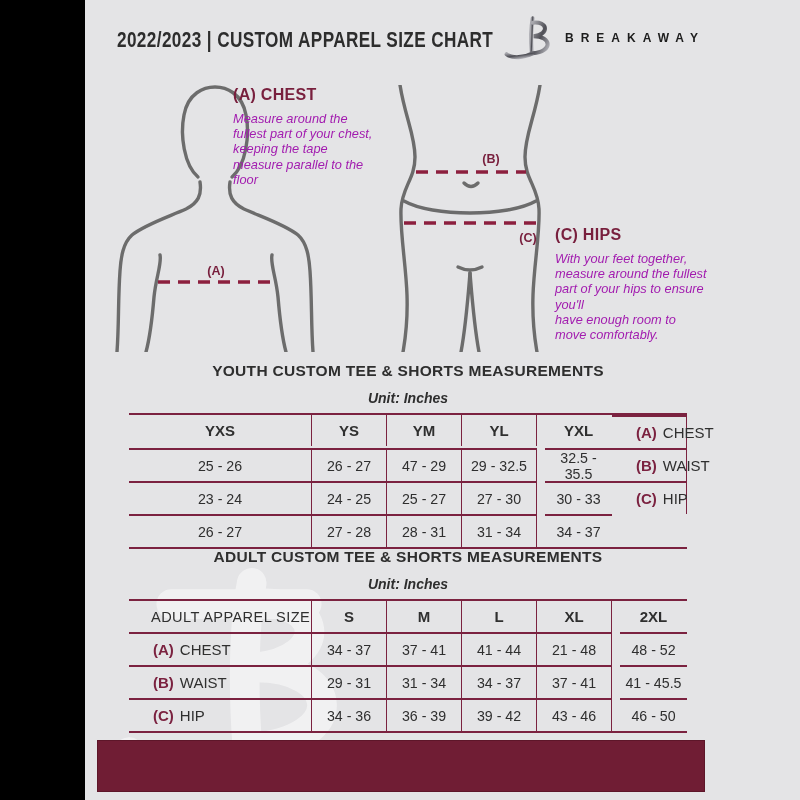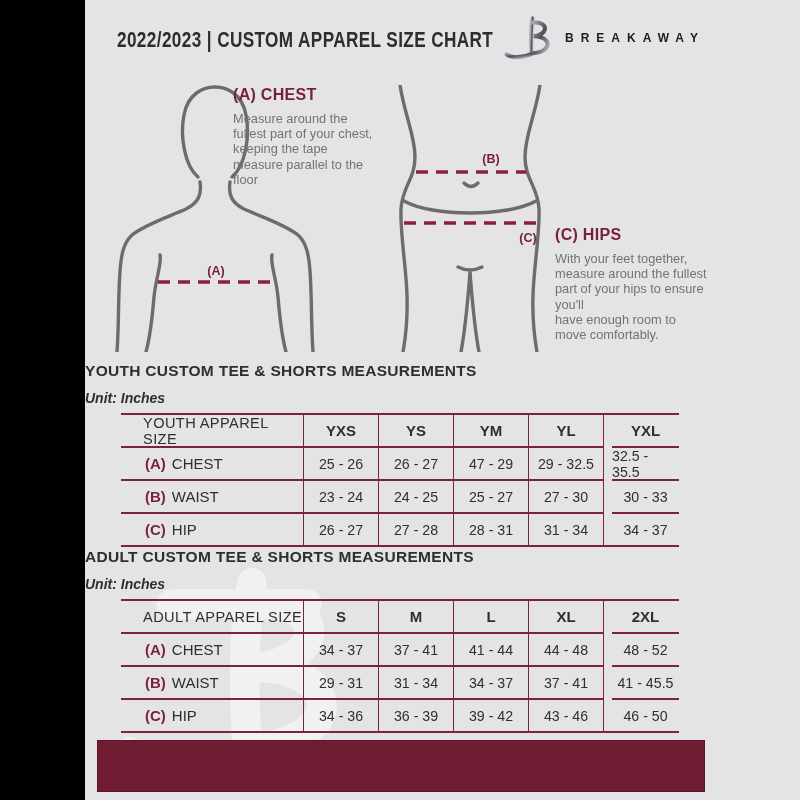--- a/index.html
+++ b/index.html
@@ -18,31 +18,31 @@
     transform:scaleX(.78);transform-origin:left center;
   }
   .hdr-logo{position:absolute;left:418px;top:14px;}
   .hdr-brand{
     position:absolute;left:480px;top:31px;
     font-weight:700;font-size:12px;color:#1d1d1d;letter-spacing:7px;white-space:nowrap;
   }
   
   .ins-head{font-weight:700;font-size:16px;color:#781f3d;letter-spacing:.3px;}
   .ins-body{
-    font-size:12.8px;line-height:15.2px;color:#737373;
+    font-style:italic;font-size:12.8px;line-height:15.2px;color:#a21caf;
     margin-top:7px;white-space:pre-line;
   }
   .blk-a{position:absolute;left:148px;top:86px;width:140px;}
   .blk-b{position:absolute;left:470px;top:88px;width:152px;}
   .blk-c{position:absolute;left:470px;top:226px;width:152px;}
   .fig{position:absolute;}
   .fig-left{left:25px;top:85px;}
   .fig-right{left:303px;top:85px;}
   
-  .section{position:absolute;left:0;width:630px;text-align:left;}
+  .section{position:absolute;left:8px;width:630px;text-align:center;}
   .sec-youth{top:362px;}
   .sec-adult{top:548px;}
   .sec-title{font-size:15.5px;font-weight:700;color:#2e2e2e;letter-spacing:.3px;}
   .sec-unit{font-size:14px;font-weight:600;font-style:italic;color:#2e2e2e;margin-top:10px;}
   .size-table{
     display:grid;grid-template-columns:183px repeat(5,75px);
     width:558px;margin:7px auto 0;
     border-top:2.4px solid #7b2240;border-bottom:2.4px solid #7b2240;
   }
   .cell{
@@ -130,21 +130,20 @@
   <div class="blk-c">
     <div class="ins-head">(C) HIPS</div>
     <div class="ins-body">With your feet together, measure around the fullest part of your hips to ensure you'll
 have enough room to move comfortably.</div>
   </div>
 
   <div class="section sec-youth">
     <div class="sec-title">YOUTH CUSTOM TEE &amp; SHORTS MEASUREMENTS</div>
     <div class="sec-unit">Unit: Inches</div>
     <div class="size-table">
-      <div class="cell corner">YOUTH APPAREL SIZE</div>
       <div class="cell sizecode">YXS</div>
       <div class="cell sizecode">YS</div>
       <div class="cell sizecode">YM</div>
       <div class="cell sizecode">YL</div>
       <div class="cell sizecode last">YXL</div>
 
       <div class="cell rowlabel rowline">
         <span class="rl-prefix">(A)</span>
         <span>CHEST</span>
       </div>
@@ -187,21 +186,21 @@
       <div class="cell sizecode">XL</div>
       <div class="cell sizecode last">2XL</div>
 
       <div class="cell rowlabel rowline">
         <span class="rl-prefix">(A)</span>
         <span>CHEST</span>
       </div>
       <div class="cell rowline">34 - 37</div>
       <div class="cell rowline">37 - 41</div>
       <div class="cell rowline">41 - 44</div>
-      <div class="cell rowline">44 - 48</div>
+      <div class="cell rowline">21 - 48</div>
       <div class="cell rowline last">48 - 52</div>
 
       <div class="cell rowlabel rowline">
         <span class="rl-prefix">(B)</span>
         <span>WAIST</span>
       </div>
       <div class="cell rowline">29 - 31</div>
       <div class="cell rowline">31 - 34</div>
       <div class="cell rowline">34 - 37</div>
       <div class="cell rowline">37 - 41</div>

